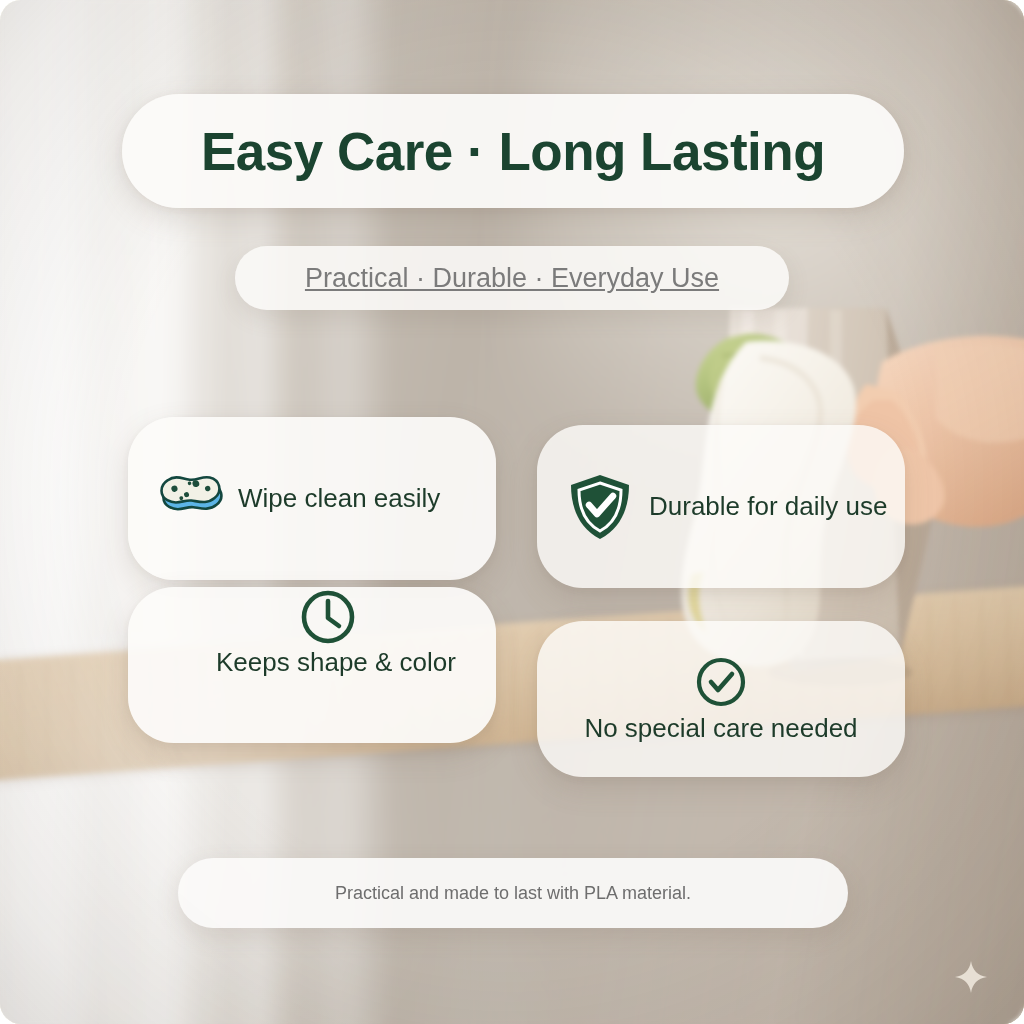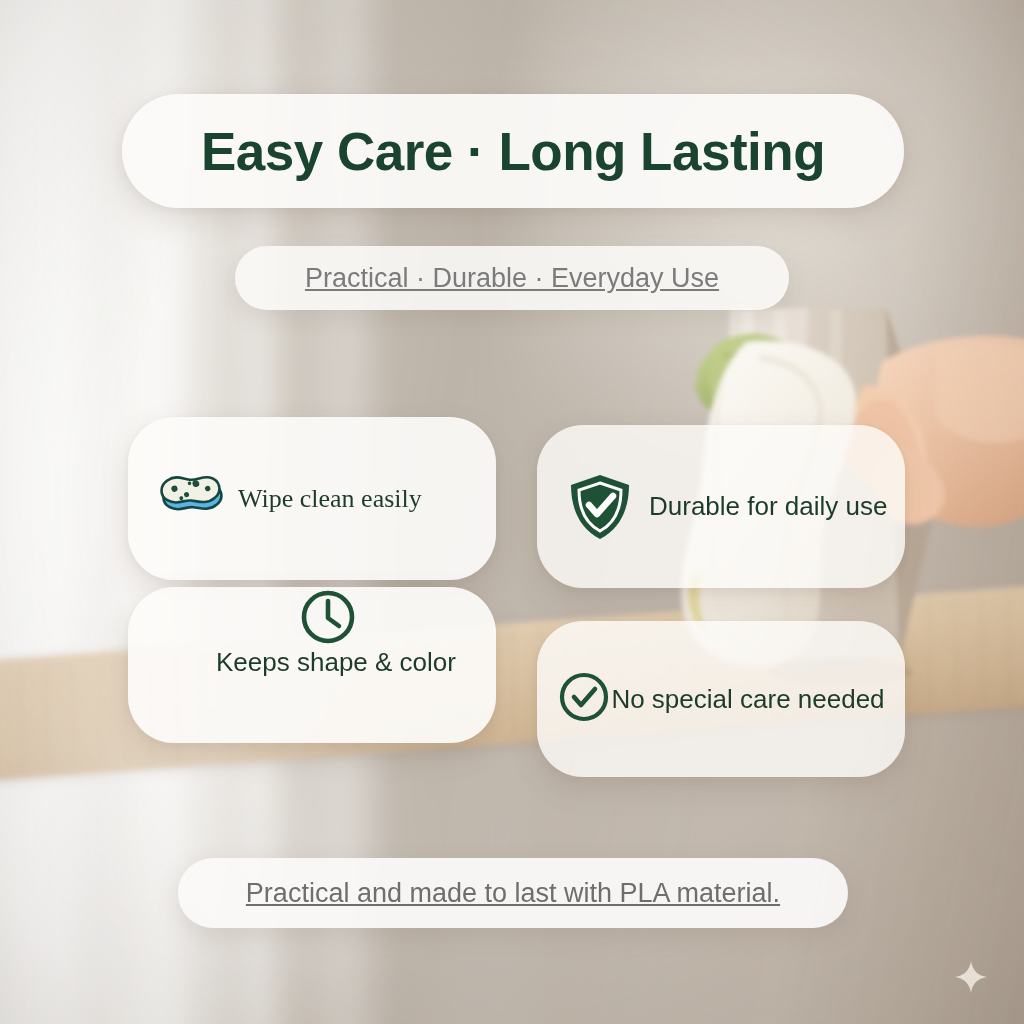--- a/index.html
+++ b/index.html
@@ -12,20 +12,21 @@
     font-family: "Liberation Sans", "DejaVu Sans", sans-serif;
   }
 
   
   #stage {
     position: relative;
     width: 1024px;
     height: 1024px;
     overflow: hidden;
     background: #fef9c3;
+    border-radius: 21px;
   }
 
   
   .bg-layer {
     position: absolute;
     inset: 0;
     overflow: hidden;
   }
 
   
@@ -287,21 +288,21 @@
     white-space: nowrap;
   }
 
   
   #card-wipe {
     left: 128px; top: 417px;
     width: 368px; height: 163px;
     padding-left: 28px;
   }
   #card-wipe .icon-wrap { width: 74px; height: 74px; }
-  #card-wipe .feature-label { margin-left: 8px; font-family: Liberation Serif, serif; }
+  #card-wipe .feature-label { margin-left: 8px; }
 
   
   #card-durable {
     left: 537px; top: 417px;
     width: 368px; height: 163px;
     padding-left: 30px;
     background: rgba(252,251,249,0.80);
     margin-top: 8px;
   }
   #card-durable .icon-wrap { width: 66px; height: 70px; }
@@ -315,43 +316,42 @@
     background: rgba(252,251,249,0.93);
     flex-direction: column;
   }
   #card-shape .icon-wrap { width: 60px; height: 60px; }
   #card-shape .feature-label { margin-left: 16px; }
 
   
   #card-nocare {
     left: 537px; top: 621px;
     width: 368px; height: 156px;
-    flex-direction: row;
+    flex-direction: column;
     justify-content: center;
     align-items: center;
     padding-left: 0;
     background: rgba(252,251,249,0.80);
   }
   #card-nocare .icon-wrap { width: 54px; height: 54px; margin-bottom: 4px; }
 
   
   #footer-pill {
     left: 178px;
     top: 858px;
     width: 670px;
     height: 70px;
     justify-content: center;
     background: rgba(251,250,248,0.92);
     box-shadow: 0 8px 24px rgba(110,95,78,0.14);
   }
   #footer-text {
-    font-size: 27px;
+    font-size: 18px;
     color: #6e6e6e;
     white-space: nowrap;
-    text-decoration: underline;
   }
 
   
   #sparkle {
     position: absolute;
     right: 36px;
     bottom: 30px;
     width: 34px;
     height: 34px;
     opacity: .88;

